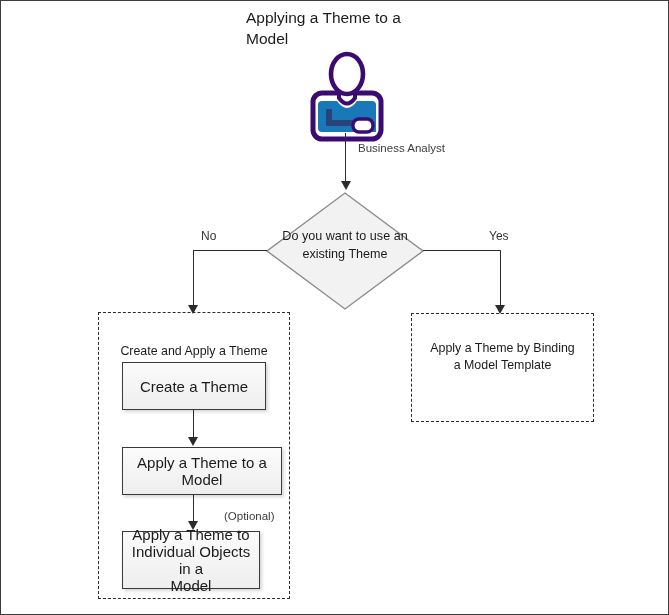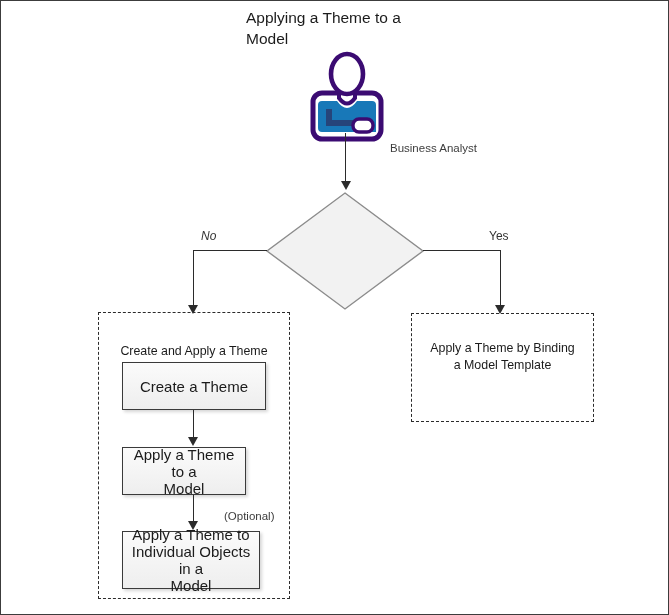--- a/index.html
+++ b/index.html
@@ -38,21 +38,20 @@
     top: 52px;
     width: 82px;
     height: 92px;
   }
   #actor-label {
     left: 357px;
     top: 141px;
     font-size: 11.5px;
     color: #3d3d3d;
     white-space: nowrap;
-    margin-left: 32px;
   }
 
   
   #decision-node {
     left: 264px;
     top: 190px;
     width: 160px;
     height: 120px;
   }
   #decision-label {
@@ -65,21 +64,21 @@
     line-height: 18px;
     color: #1b1b1b;
     white-space: pre-line;
   }
 
   
   .branch-label {
     font-size: 12px;
     color: #333333;
   }
-  #branch-no  { left: 200px; top: 228px; font-style: italic; }
+  #branch-no  { left: 200px; top: 228px; }
   #branch-yes { left: 488px; top: 228px; }
 
   #optional-label {
     left: 197px;
     top: 509px;
     font-size: 11.5px;
     color: #3d3d3d;
     white-space: nowrap;
     margin-left: 26px;
   }
@@ -125,21 +124,21 @@
     align-items: center;
     justify-content: center;
     text-align: center;
     font-size: 15px;
     line-height: 17px;
     color: #1b1b1b;
     white-space: pre-line;
     padding: 9px 6px;
   }
   #box-create-theme        { left: 121px; top: 361px; width: 144px; height: 48px; }
-  #box-apply-theme-model   { left: 121px; top: 446px; width: 124px; height: 48px; }
+  #box-apply-theme-model   { left: 121px; top: 446px; width: 160px; height: 48px; }
   #box-apply-theme-objects { left: 121px; top: 530px; width: 138px; height: 58px; }
   #box-bind-template       { left: 420px; top: 366px; width: 158px; height: 41px; }
 
   
   .line { background: #2b2b2b; }
   .vline { width: 1.4px; }
   .hline { height: 1.4px; }
 
   .arrowhead-down {
     width: 0; height: 0;
@@ -173,20 +172,22 @@
   </div>
   <div class="abs" id="actor-label">Business Analyst</div>
 
   <div class="abs line vline" style="left:344px; top:132px; height:48px;"></div>
   <div class="abs arrowhead-down" style="left:339.5px; top:180px;"></div>
 
   <div class="abs" id="decision-node">
     <svg width="160" height="120" viewBox="0 0 160 120" style="position:absolute;left:0;top:0;">
       <polygon points="80,2 158,60 80,118 2,60" fill="#F2F2F2" stroke="#8c8c8c" stroke-width="1.4"></polygon>
     </svg>
+    <div id="decision-label">Do you want to use an
+existing Theme</div>
   </div>
 
   <div class="abs branch-label" id="branch-no">No</div>
   <div class="abs branch-label" id="branch-yes">Yes</div>
 
   <div class="abs line hline" style="left:192px; top:249px; width:74px;"></div>
   <div class="abs line vline" style="left:192px; top:249px; height:56px;"></div>
   <div class="abs arrowhead-down" style="left:187.2px; top:304px;"></div>
 
   <div class="abs line hline" style="left:422px; top:249px; width:78px;"></div>

